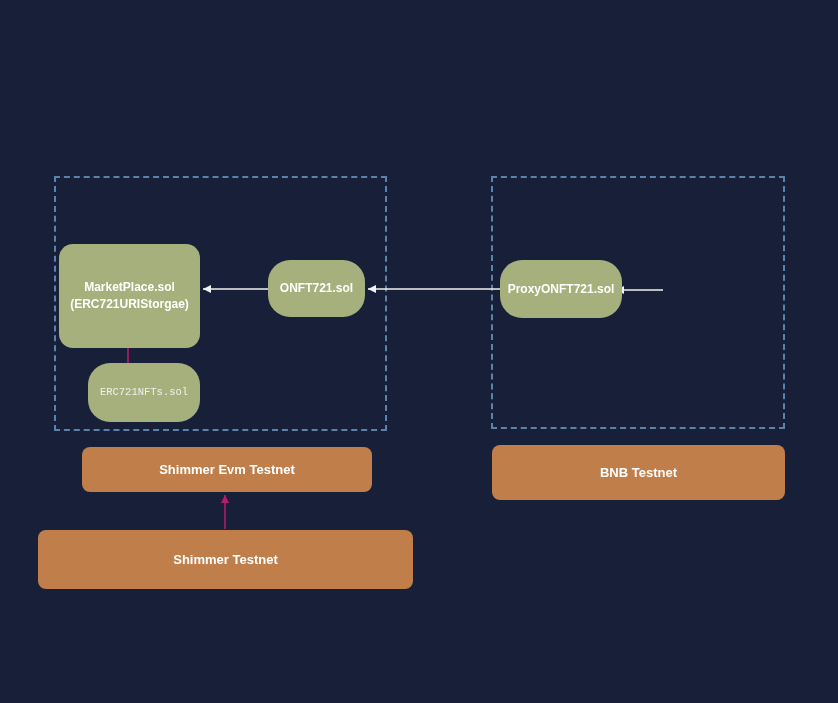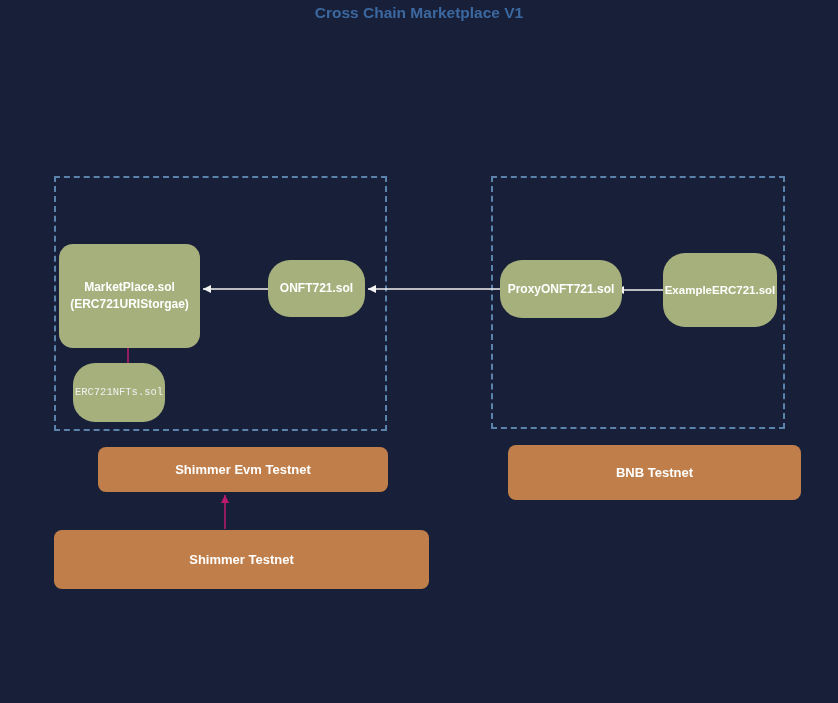--- a/index.html
+++ b/index.html
@@ -44,56 +44,54 @@
     display:flex;flex-direction:column;
     align-items:center;justify-content:center;
     text-align:center;
     font-size:12px;font-weight:700;
     line-height:17px;
     box-sizing:border-box;
   }
   .node-marketplace{left:59px;top:244px;width:141px;height:104px;border-radius:14px;}
   .node-onft721{left:268px;top:260px;width:97px;height:57px;}
   .node-erc721nfts{
-    left:73px;top:363px;width:92px;height:59px;
+    left:88px;top:363px;width:112px;height:59px;
     font-family:"Liberation Mono","DejaVu Sans Mono",monospace;
     font-weight:400;font-size:10.5px;color:#efefef;
   }
   .node-proxyonft721{left:500px;top:260px;width:122px;height:58px;}
   .node-exampleerc721{left:663px;top:253px;width:114px;height:74px;font-size:11.5px;}
   .chain{
     position:absolute;
     background:var(--chain-fill);
     border-radius:8px;
     color:#ffffff;
     display:flex;align-items:center;justify-content:center;
     text-align:left;
     font-size:13px;font-weight:700;
     box-sizing:border-box;
-    margin-left:16px;
   }
   .chain-shimmer-evm{left:82px;top:447px;width:290px;height:45px;}
   .chain-bnb{left:492px;top:445px;width:293px;height:55px;}
   .chain-shimmer{left:38px;top:530px;width:375px;height:59px;}
   svg.edges{
     position:absolute;left:0;top:0;width:838px;height:703px;
     pointer-events:none;
   }
   .edge-white{stroke:var(--arrow-white);stroke-width:1.5;fill:none;}
   .edge-magenta{stroke:var(--arrow-magenta);stroke-width:1.5;fill:none;}
   .head-white{fill:var(--arrow-white);}
   .head-magenta{fill:var(--arrow-magenta);}
 </style>
 </head>
 <body>
 
 <div class="canvas">
 
   <div class="title-block">
-    <div class="title-line1">Cross Chain Marketplace V1</div>
   </div>
 
   <div class="dashed-group group-left"></div>
   <div class="dashed-group group-right"></div>
 
   <svg class="edges" viewBox="0 0 838 703" xmlns="http://www.w3.org/2000/svg">
     <defs>
       <marker id="arrow-w" markerUnits="userSpaceOnUse" markerWidth="10" markerHeight="10" refX="8" refY="4" orient="auto">
         <path class="head-white" d="M0,0 L8,4 L0,8 z"></path>
       </marker>
@@ -118,23 +116,20 @@
   </div>
 
   <div class="node node-erc721nfts">
     <div>ERC721NFTs.sol</div>
   </div>
 
   <div class="node node-proxyonft721">
     <div>ProxyONFT721.sol</div>
   </div>
 
-  <div class="node node-exampleerc721">
-    <div>ExampleERC721.sol</div>
-  </div>
 
   <div class="chain chain-shimmer-evm">
     <div>Shimmer Evm Testnet</div>
   </div>
 
   <div class="chain chain-bnb">
     <div>BNB Testnet</div>
   </div>
 
   <div class="chain chain-shimmer">

